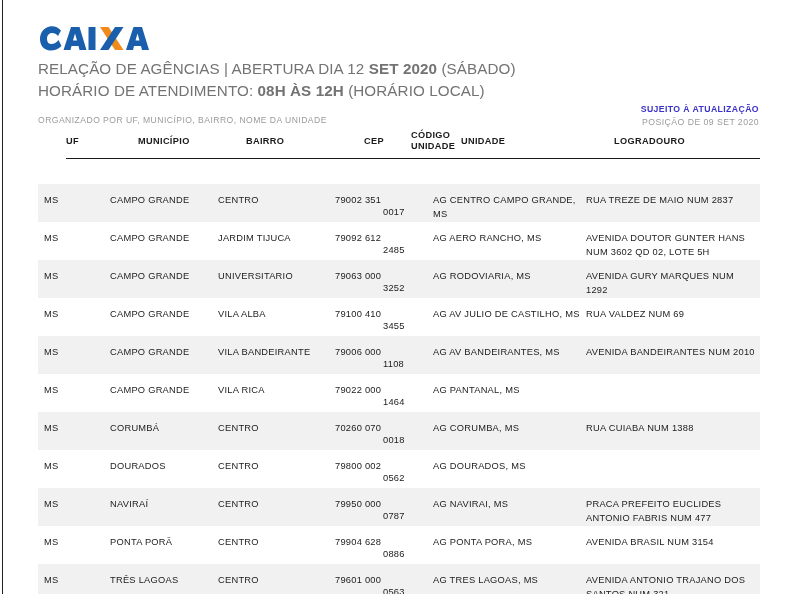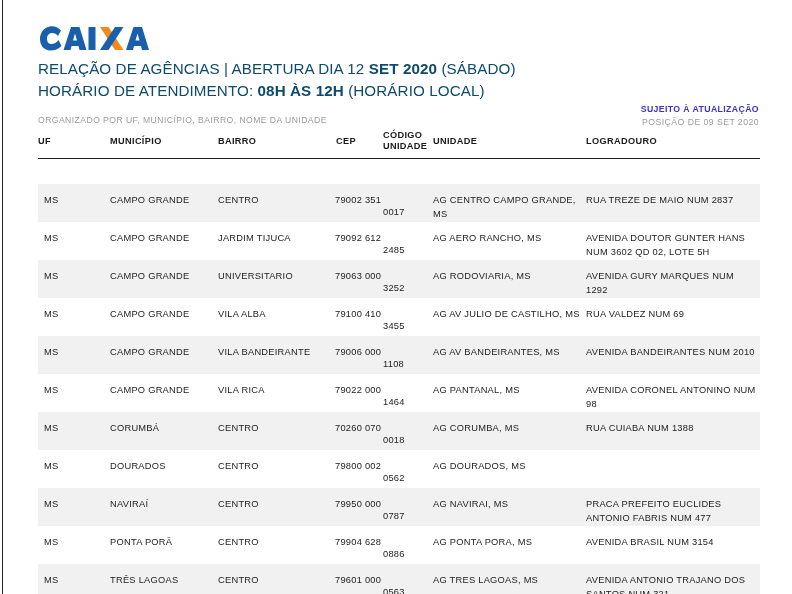--- a/index.html
+++ b/index.html
@@ -40,21 +40,21 @@
     height: 34px;
   }
   #logo svg { display: block; }
 
   
   .title-line {
     position: absolute;
     left: 38px;
     font-size: 15.2px;
     letter-spacing: 0.1px;
-    color: #0c4a6e;
+    color: #737373;
     white-space: nowrap;
     font-weight: 400;
   }
   #title-line-1 { top: 60px; }
   #title-line-2 { top: 82px; }
   .title-line b { font-weight: 700; }
 
   
   #organized-note {
     position: absolute;
@@ -91,20 +91,21 @@
   #agency-table {
     position: absolute;
     left: 38px;
     top: 128px;
     width: 722px;
   }
   .thead {
     position: relative;
     height: 30px;
     border-bottom: 1.6px solid #1b1b1b;
+    margin-left: 28px;
   }
   .th {
     position: absolute;
     font-size: 9.2px;
     font-weight: 700;
     letter-spacing: 0.35px;
     color: #1b1b1b;
     line-height: 11px;
     text-transform: uppercase;
   }
@@ -236,21 +237,20 @@
           <div class="cell c-unidade">AG AV BANDEIRANTES, MS</div>
           <div class="cell c-logradouro">AVENIDA BANDEIRANTES NUM 2010</div>
         </div>
         <div class="trow">
           <div class="cell c-uf">MS</div>
           <div class="cell c-municipio">CAMPO GRANDE</div>
           <div class="cell c-bairro">VILA RICA</div>
           <div class="cell c-cep">79022 000</div>
           <div class="cell c-codigo">1464</div>
           <div class="cell c-unidade">AG PANTANAL, MS</div>
-          <div class="cell c-logradouro">AVENIDA CORONEL ANTONINO NUM 98</div>
         </div>
         <div class="trow alt">
           <div class="cell c-uf">MS</div>
           <div class="cell c-municipio">CORUMBÁ</div>
           <div class="cell c-bairro">CENTRO</div>
           <div class="cell c-cep">70260 070</div>
           <div class="cell c-codigo">0018</div>
           <div class="cell c-unidade">AG CORUMBA, MS</div>
           <div class="cell c-logradouro">RUA CUIABA NUM 1388</div>
         </div>

